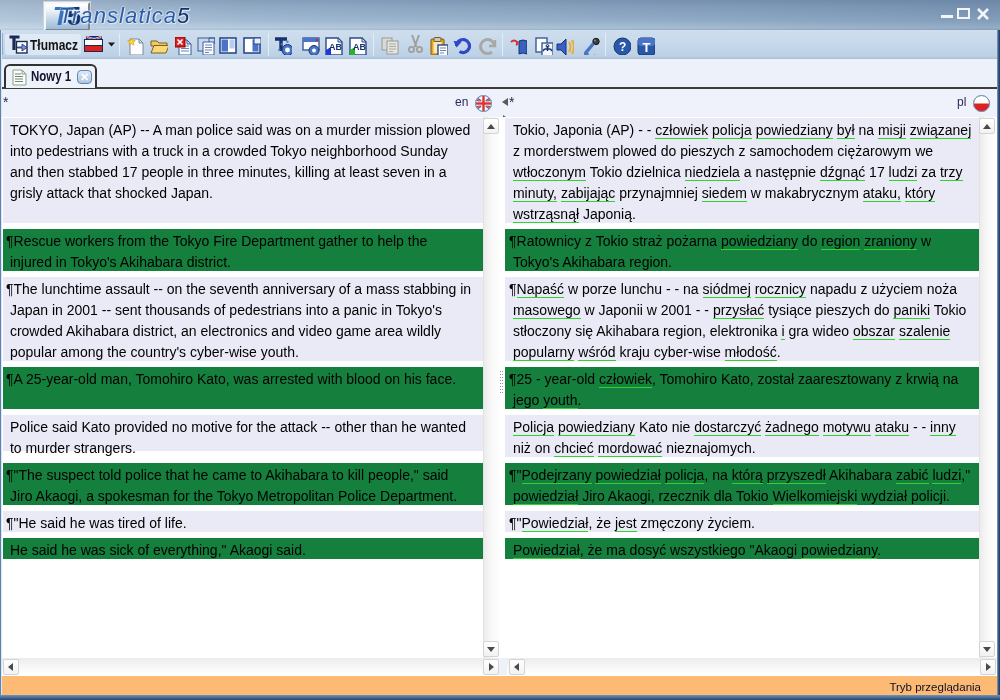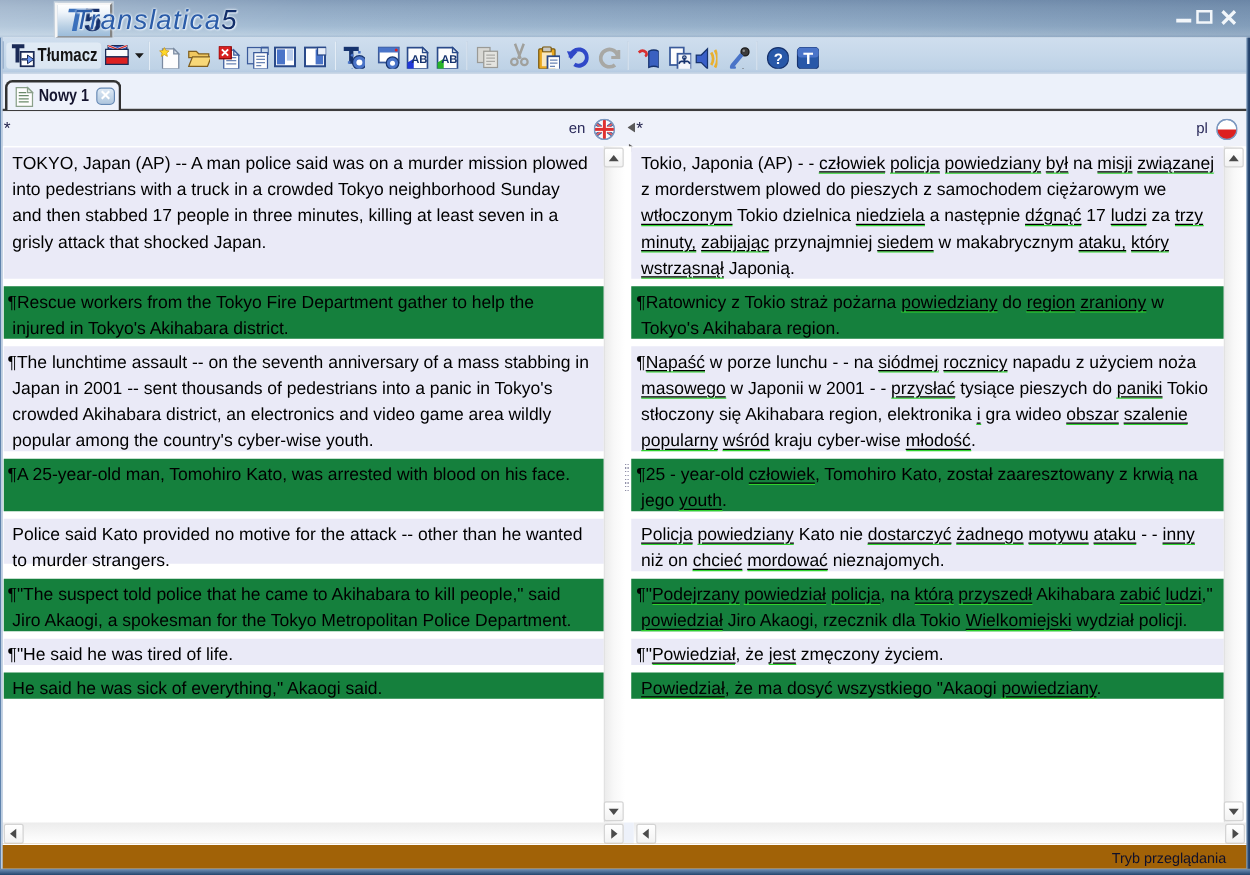--- a/index.html
+++ b/index.html
@@ -51,30 +51,30 @@
 
 
 #paneL { left:2px; top:117px; width:480px; height:541px; background:#ffffff; }
 #paneR { left:505px; top:117px; width:474px; height:541px; background:#ffffff; }
 #divider { left:499px; top:117px; width:6px; height:541px; background:#ffffff; }
 .row { position:absolute; left:0; width:100%; font-size:14px; line-height:21px; color:#000; white-space:pre-wrap; padding-top:2px; }
 #rowsL .row { padding-left:3px; padding-right:2px; }
 #rowsR .row { padding-left:4px; padding-right:2px; }
 .lav { background:#eaeaf7; }
 .gry { background:#15803d; }
-.u { text-decoration:underline; text-underline-offset:2px; border-bottom:1px solid #2ed32e; }
+.u { text-underline-offset:2px; border-bottom:1px solid #2ed32e; }
 
 
 .vsb { top:117px; width:17px; height:541px; background:linear-gradient(90deg,#ececec 0%,#f8f8f8 45%,#ffffff 100%); border-left:1px solid #e2e2e2; }
 .sbtn { position:absolute; width:16px; height:16px; background:linear-gradient(180deg,#ffffff 0%,#f2f2f2 100%); border:1px solid #d4d4d4; border-radius:2px; }
 .tri { position:absolute; width:0; height:0; }
 .hsb { top:658px; height:17px; background:linear-gradient(180deg,#ececec 0%,#fafafa 70%,#ffffff 100%); }
 
 
-#status { left:0; top:675px; width:1000px; height:20px; background:#a16207; border-top:1px solid #ffffff; }
+#status { left:0; top:675px; width:1000px; height:20px; background:#fdba74; border-top:1px solid #ffffff; }
 #status .txt { position:absolute; right:19px; top:5px; font-size:11.5px; color:#10102a; }
 #bot { left:0; top:695px; width:1000px; height:5px; background:linear-gradient(180deg,#7593b5 0%,#53749c 40%,#24456e 100%); }
 #brdL { left:0; top:30px; width:2px; height:665px; background:#5e82ac; border-right:1px solid #dce6f2; }
 #brdR { left:997px; top:30px; width:3px; height:665px; background:linear-gradient(90deg,#87a5c4 0%,#2b4a74 60%,#1e3c64 100%); }
 </style>
 </head>
 <body>
 <div id="win">
 
   <div id="title" class="abs">

